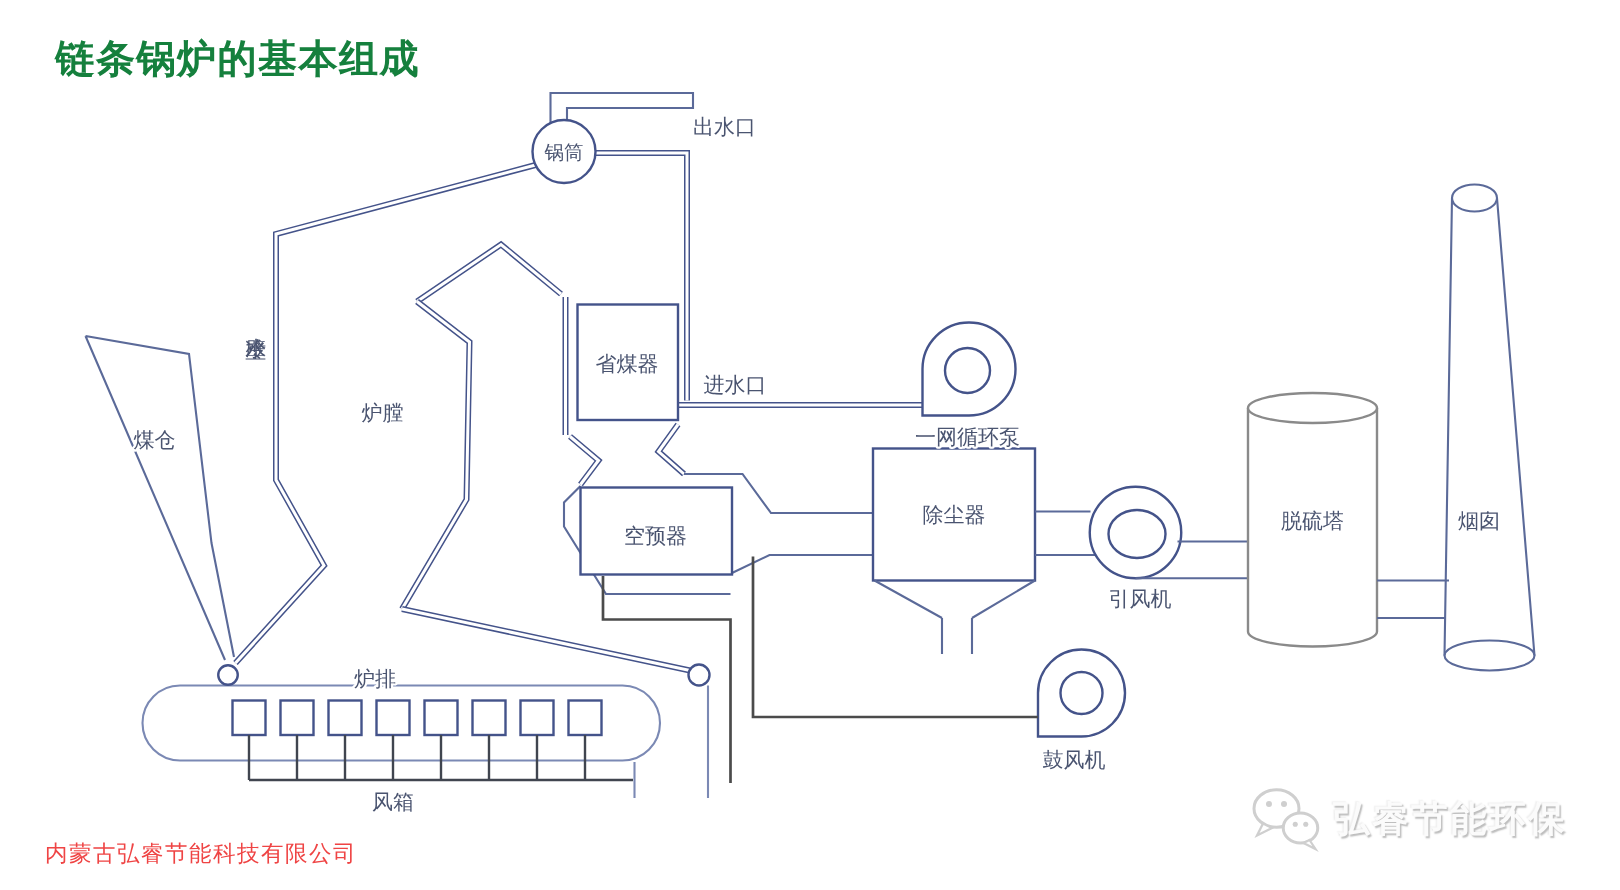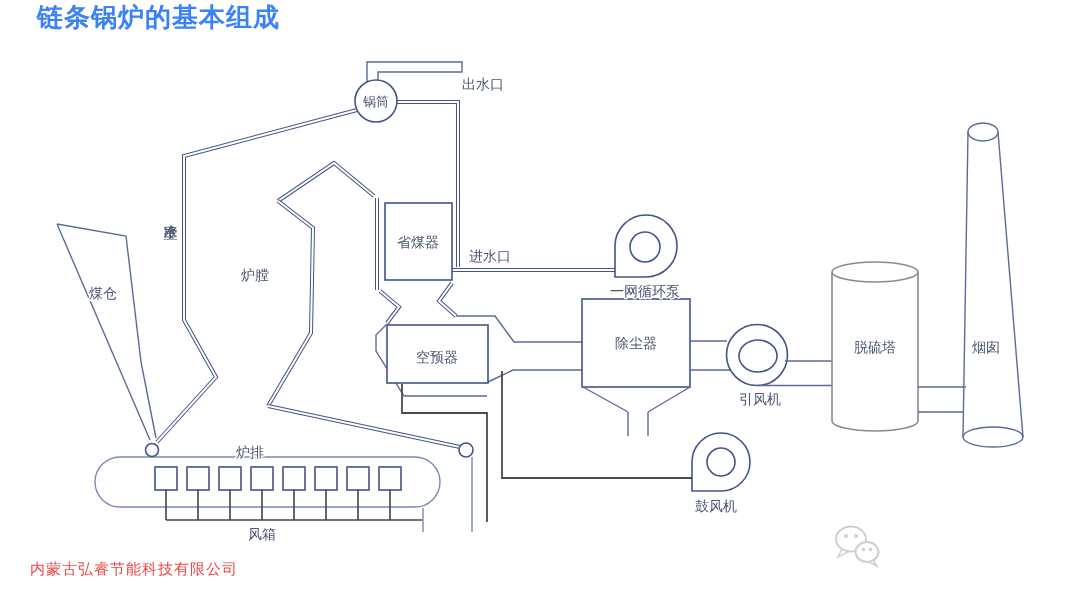--- a/index.html
+++ b/index.html
@@ -1,22 +1,22 @@
 <!DOCTYPE html>
 <html><head>
 <meta charset="utf-8">
 <style>
   html,body{margin:0;padding:0;}
   body{
     width:1080px;height:593px;position:relative;background:#ffffff;
     font-family:"Liberation Sans","DejaVu Sans",sans-serif;overflow:hidden;
   }
   .page-title{
-    position:absolute;left:37px;top:0;margin:0;
-    font-size:26px;font-weight:800;letter-spacing:1px;color:#3b82f6;
+    position:absolute;left:37px;top:22px;margin:0;
+    font-size:26px;font-weight:800;letter-spacing:1px;color:#15803d;
   }
   .diagram-wrap{position:absolute;left:0;top:0;width:1080px;height:593px;}
   svg{display:block;}
   
   .d-out{stroke:#44538a;stroke-width:4;fill:none;stroke-linejoin:miter;}
   .d-in{stroke:#ffffff;stroke-width:2;fill:none;stroke-linejoin:miter;}
   .thin{stroke:#5b6a99;stroke-width:1.4;fill:none;}
   .box{stroke:#44538a;stroke-width:1.6;fill:#ffffff;}
   .mech{stroke:#44538a;stroke-width:1.6;fill:#ffffff;}
   .lightline{stroke:#7b89b4;stroke-width:1.4;fill:none;}
@@ -192,13 +192,14 @@
       <ellipse cx="34" cy="28" rx="11.5" ry="10"></ellipse>
       <path d="M40,36 L44,42 L36,38 Z" stroke-width="1.5"></path>
     </g>
     <g fill="#cfcfcf" stroke="none">
       <circle cx="13" cy="12" r="2"></circle>
       <circle cx="23" cy="12" r="2"></circle>
       <circle cx="30.5" cy="25.5" r="1.7"></circle>
       <circle cx="37.5" cy="25.5" r="1.7"></circle>
     </g>
   </svg>
+  <span class="brand-text">弘睿节能环保</span>
 </div>
 
 </body></html>

